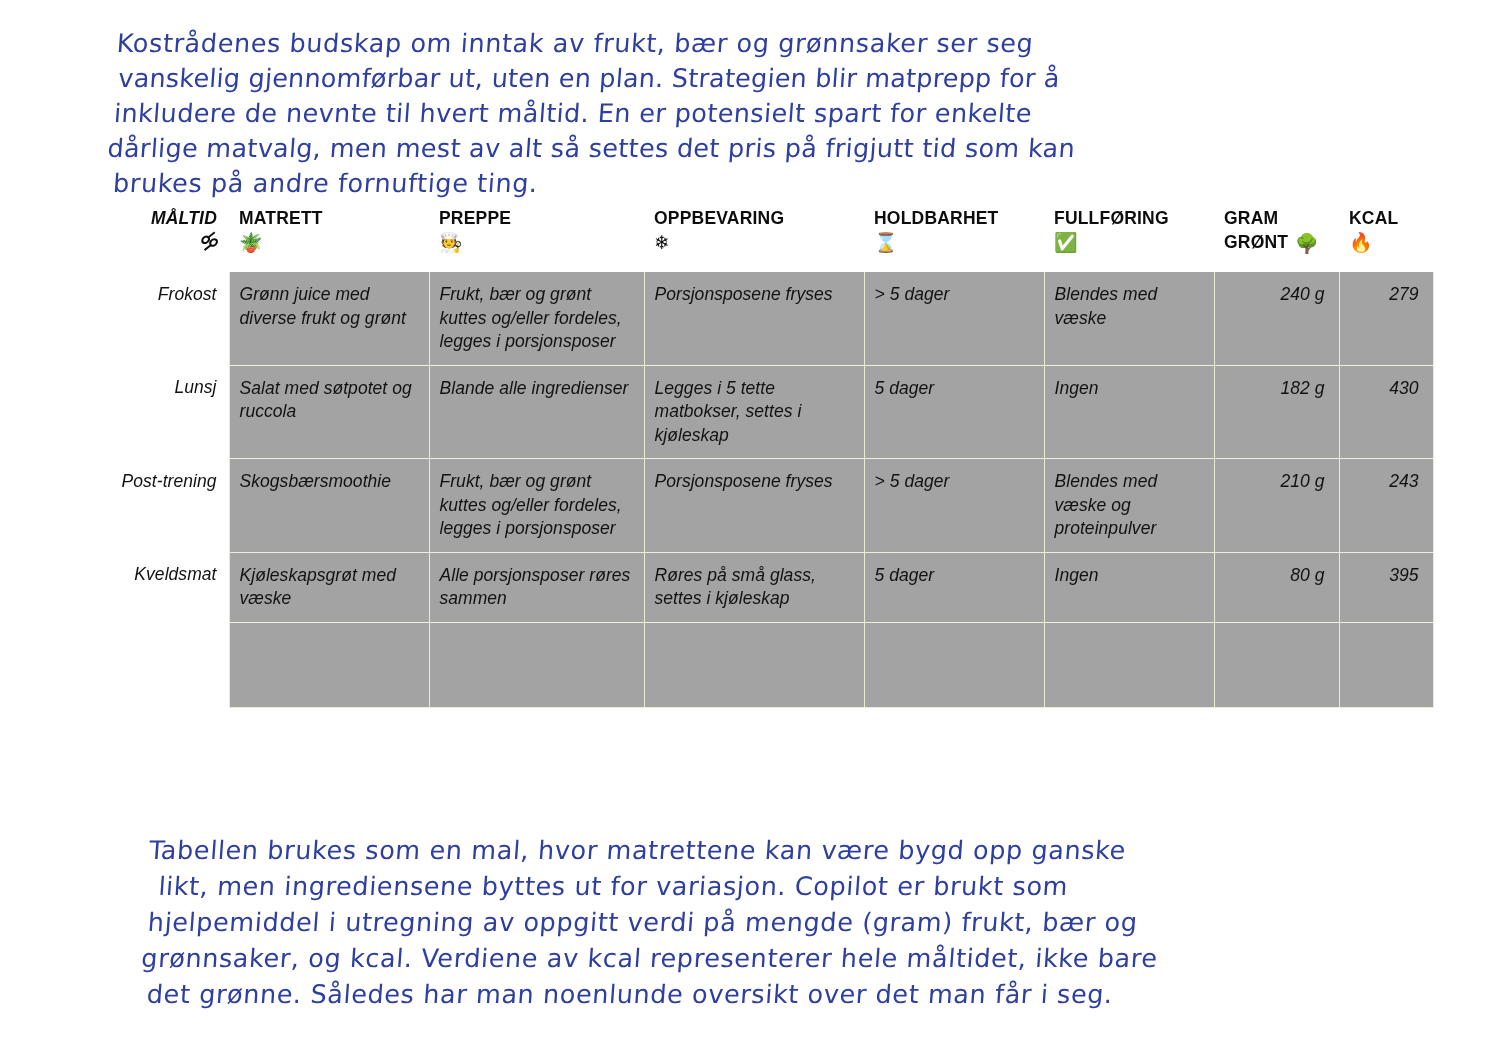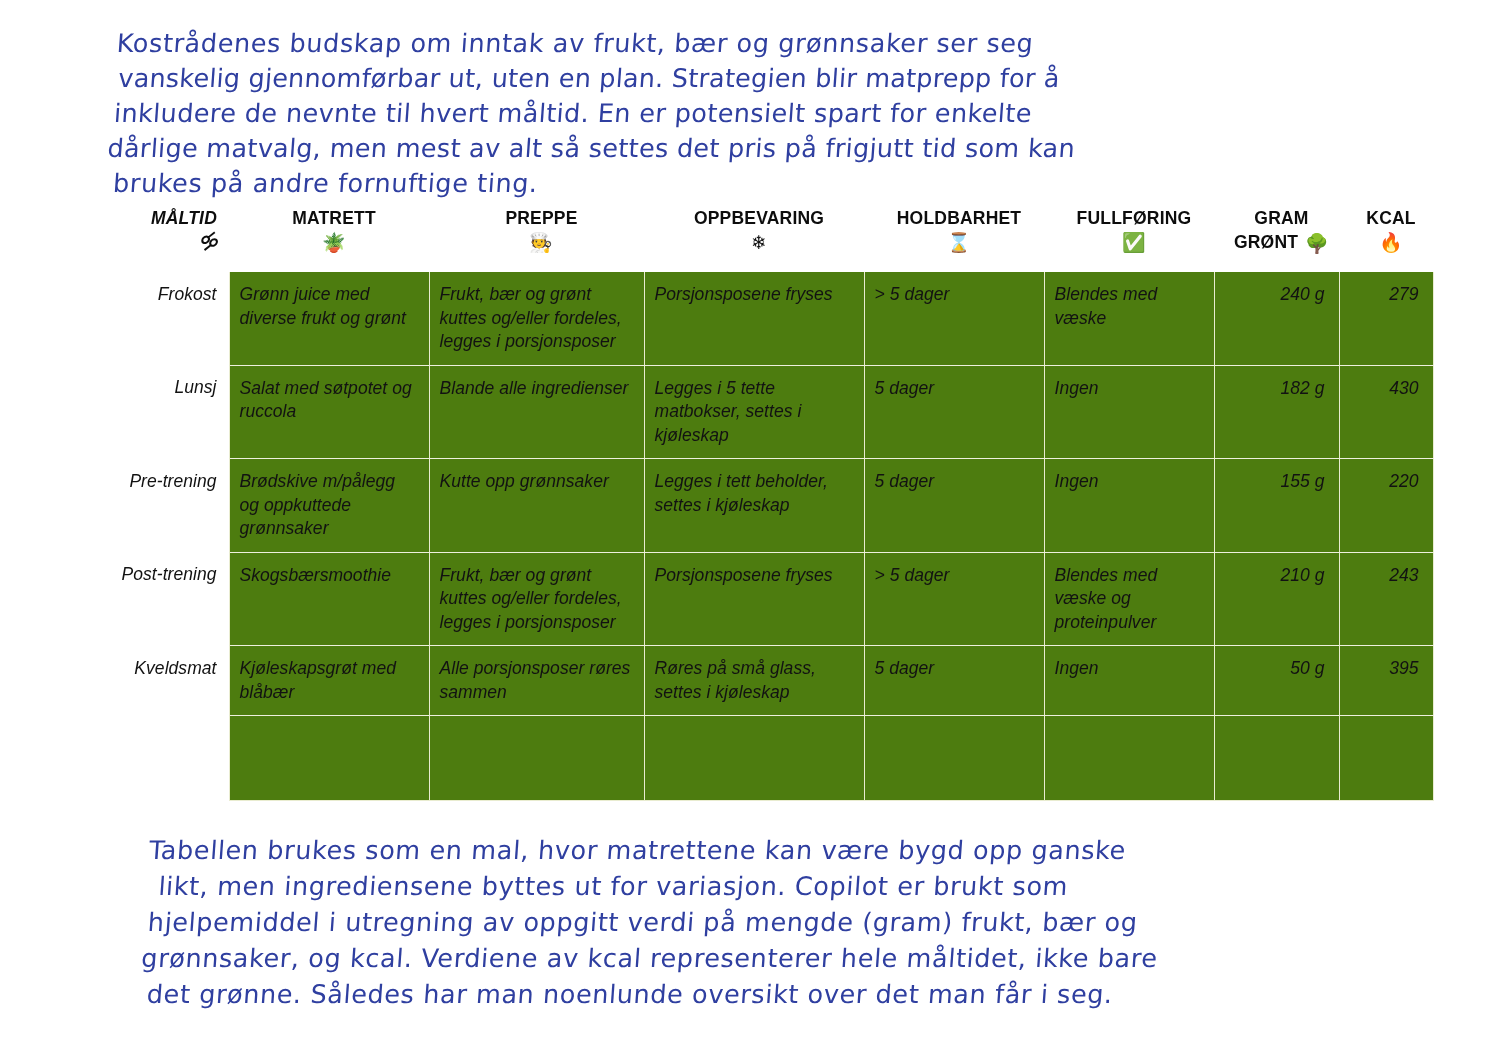--- a/index.html
+++ b/index.html
@@ -67,21 +67,21 @@
   table.meal-table col.c-maltid   { width: 150px; }
   table.meal-table col.c-matrett  { width: 200px; }
   table.meal-table col.c-preppe   { width: 215px; }
   table.meal-table col.c-oppbev   { width: 220px; }
   table.meal-table col.c-hold     { width: 180px; }
   table.meal-table col.c-full     { width: 170px; }
   table.meal-table col.c-gram     { width: 125px; }
   table.meal-table col.c-kcal     { width: 94px; }
 
   thead th {
-    text-align: center;
+    text-align: left;
     vertical-align: top;
     font-size: 17.5px;
     font-weight: bold;
     letter-spacing: 0.2px;
     padding: 0 0 16px 0;
     color: #0d0d0d;
     background: #ffffff;
     border: none;
   }
   thead th.th-maltid {
@@ -100,21 +100,21 @@
     display: inline-block;
   }
   .hdr-inline-ico {
     font-family: "DejaVu Sans", sans-serif;
     font-size: 19px;
     display: inline-block;
     margin-left: 7px;
     vertical-align: -2px;
   }
 
-  tbody tr { background: #4d7c0f; }
+  tbody tr { background: #a3a3a3; }
   tbody td {
     vertical-align: top;
     padding: 11px 10px 11px 10px;
     border-right: 1px solid #e9ecd0;
     border-bottom: 1px solid #eef0dd;
     line-height: 23.5px;
     font-size: 17.5px;
     letter-spacing: 0.05px;
     font-style: italic;
   }
@@ -221,47 +221,37 @@
         <td class="cell-maltid">Lunsj</td>
         <td>Salat med søtpotet og ruccola</td>
         <td>Blande alle ingredienser</td>
         <td>Legges i 5 tette matbokser, settes i kjøleskap</td>
         <td>5 dager</td>
         <td>Ingen</td>
         <td class="cell-num">182 g</td>
         <td class="cell-kcal">430</td>
       </tr>
       <tr>
-        <td class="cell-maltid">Pre-trening</td>
-        <td>Brødskive m/pålegg og oppkuttede grønnsaker</td>
-        <td>Kutte opp grønnsaker</td>
-        <td>Legges i tett beholder, settes i kjøleskap</td>
-        <td>5 dager</td>
-        <td>Ingen</td>
-        <td class="cell-num">155 g</td>
-        <td class="cell-kcal">220</td>
-      </tr>
-      <tr>
         <td class="cell-maltid">Post-trening</td>
         <td>Skogsbærsmoothie</td>
         <td>Frukt, bær og grønt kuttes og/eller fordeles, legges i porsjonsposer</td>
         <td>Porsjonsposene fryses</td>
         <td>&gt; 5 dager</td>
         <td>Blendes med væske og proteinpulver</td>
         <td class="cell-num">210 g</td>
         <td class="cell-kcal">243</td>
       </tr>
       <tr>
         <td class="cell-maltid">Kveldsmat</td>
-        <td>Kjøleskapsgrøt med blåbær</td>
+        <td>Kjøleskapsgrøt med væske</td>
         <td>Alle porsjonsposer røres sammen</td>
         <td>Røres på små glass, settes i kjøleskap</td>
         <td>5 dager</td>
         <td>Ingen</td>
-        <td class="cell-num">50 g</td>
+        <td class="cell-num">80 g</td>
         <td class="cell-kcal">395</td>
       </tr>
       <tr class="spacer-row">
         <td class="cell-maltid"></td>
         <td></td>
         <td></td>
         <td></td>
         <td></td>
         <td></td>
         <td class="cell-num"></td>

